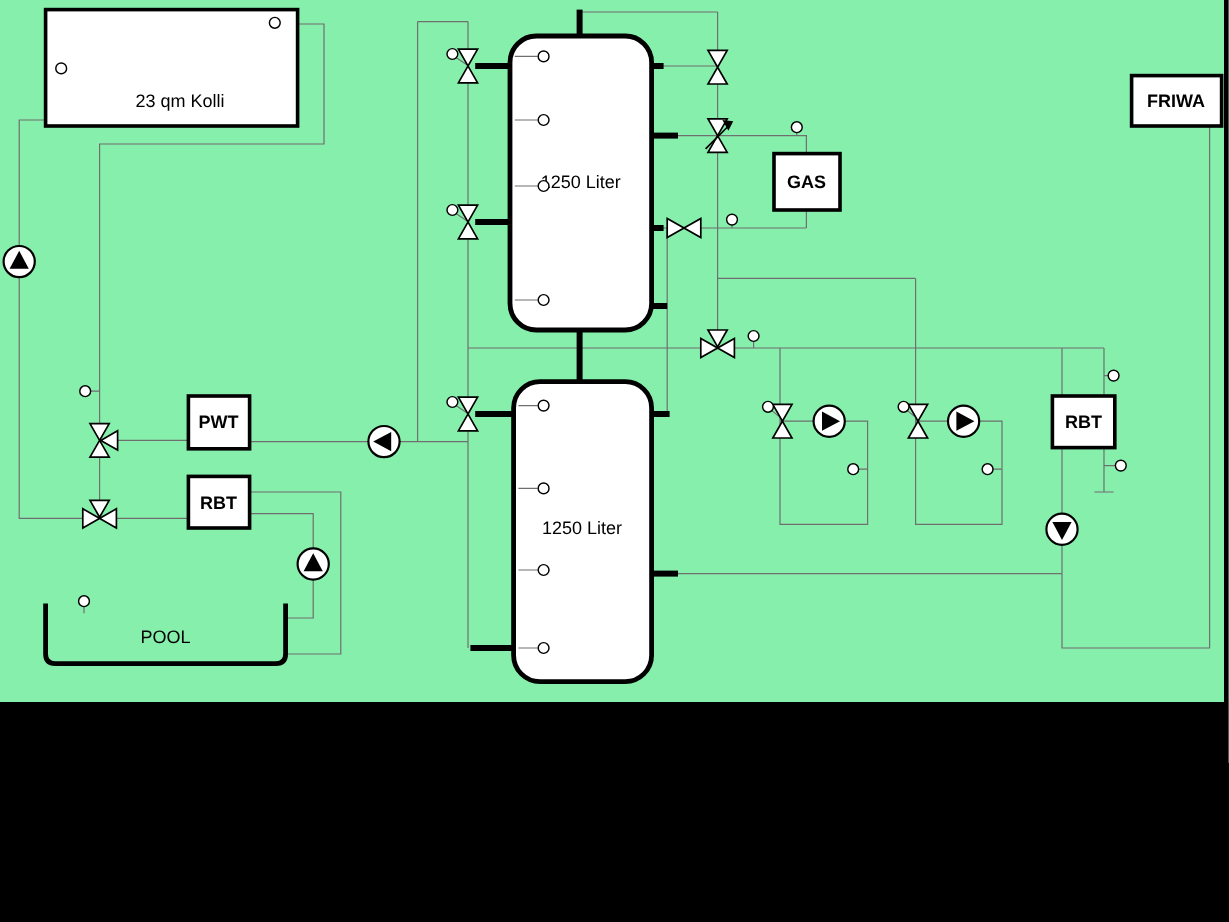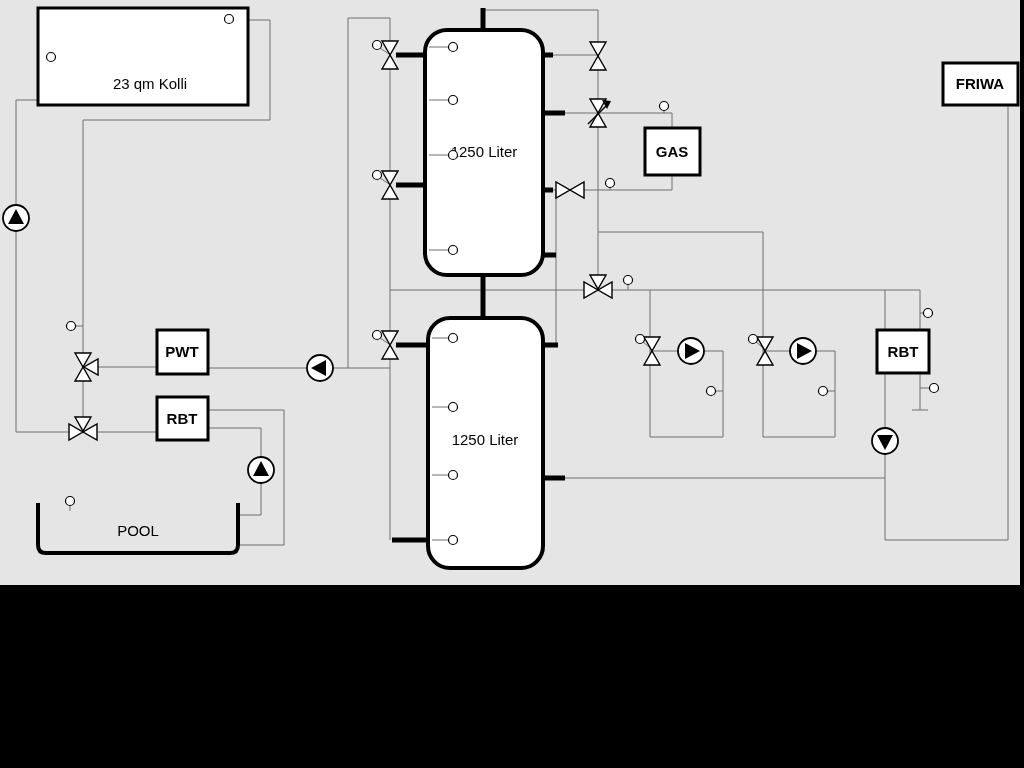--- a/index.html
+++ b/index.html
@@ -1,17 +1,17 @@
 <!DOCTYPE html>
 <html><head>
 <meta charset="utf-8">
 <style>
   html,body{margin:0;padding:0;background:#000;}
   .screen{position:relative;width:1024px;height:768px;background:#ffffff;overflow:hidden;font-family:"Liberation Sans",sans-serif;}
-  .canvas{position:absolute;left:0;top:0;width:1024px;height:585px;background:#e5e5e5;text-align:right;}
+  .canvas{position:absolute;left:0;top:0;width:1024px;height:585px;background:#86efac;text-align:right;}
   .bottom-mask{position:absolute;left:0;top:585px;width:1024px;height:183px;background:#000000;}
   .right-mask{position:absolute;left:1020px;top:0;width:4px;height:585px;background:#000000;}
   svg{display:block;}
   .pipe{stroke:#6f6f6f;stroke-width:1;fill:none;}
   .stub{stroke:#000000;stroke-width:5;fill:none;}
   .boxr{fill:#ffffff;stroke:#000000;stroke-width:3;}
   .tankr{fill:#ffffff;stroke:#000000;stroke-width:4;}
   .poolp{fill:none;stroke:#000000;stroke-width:4;}
   .lbl{font-family:"Liberation Sans",sans-serif;font-size:15px;fill:#000;text-anchor:middle;}
   .lbl-b{font-weight:bold;}

